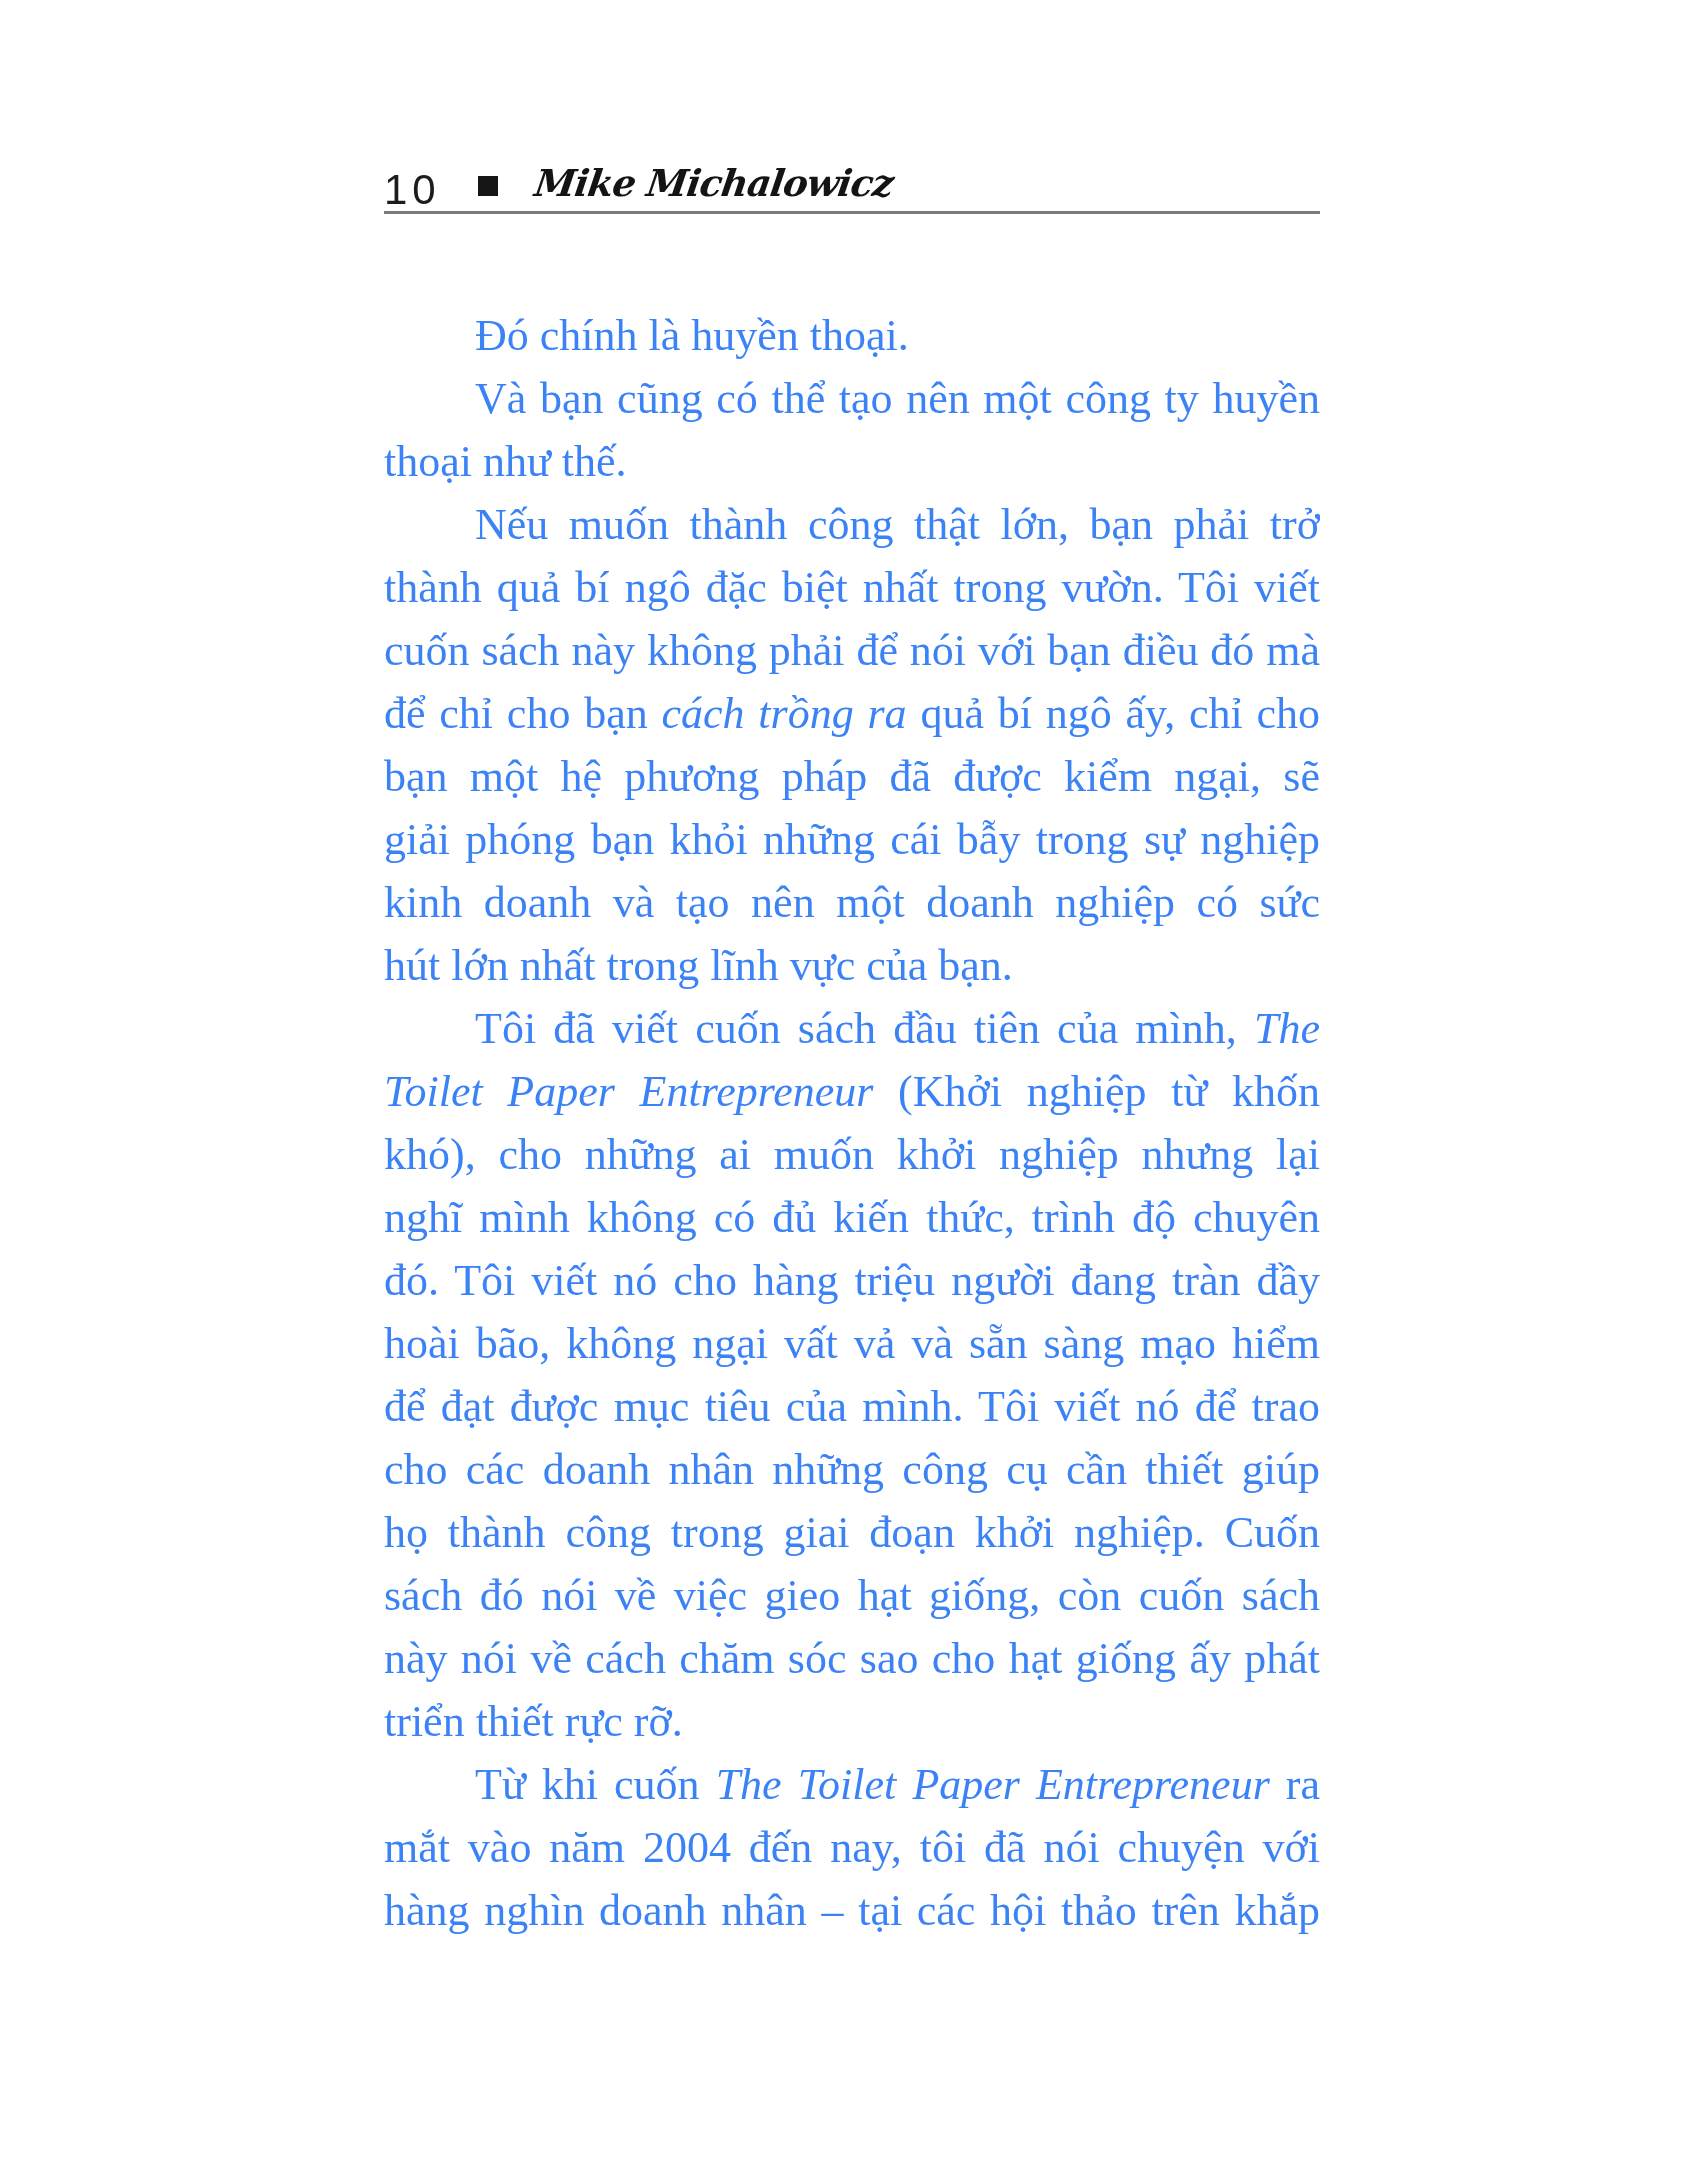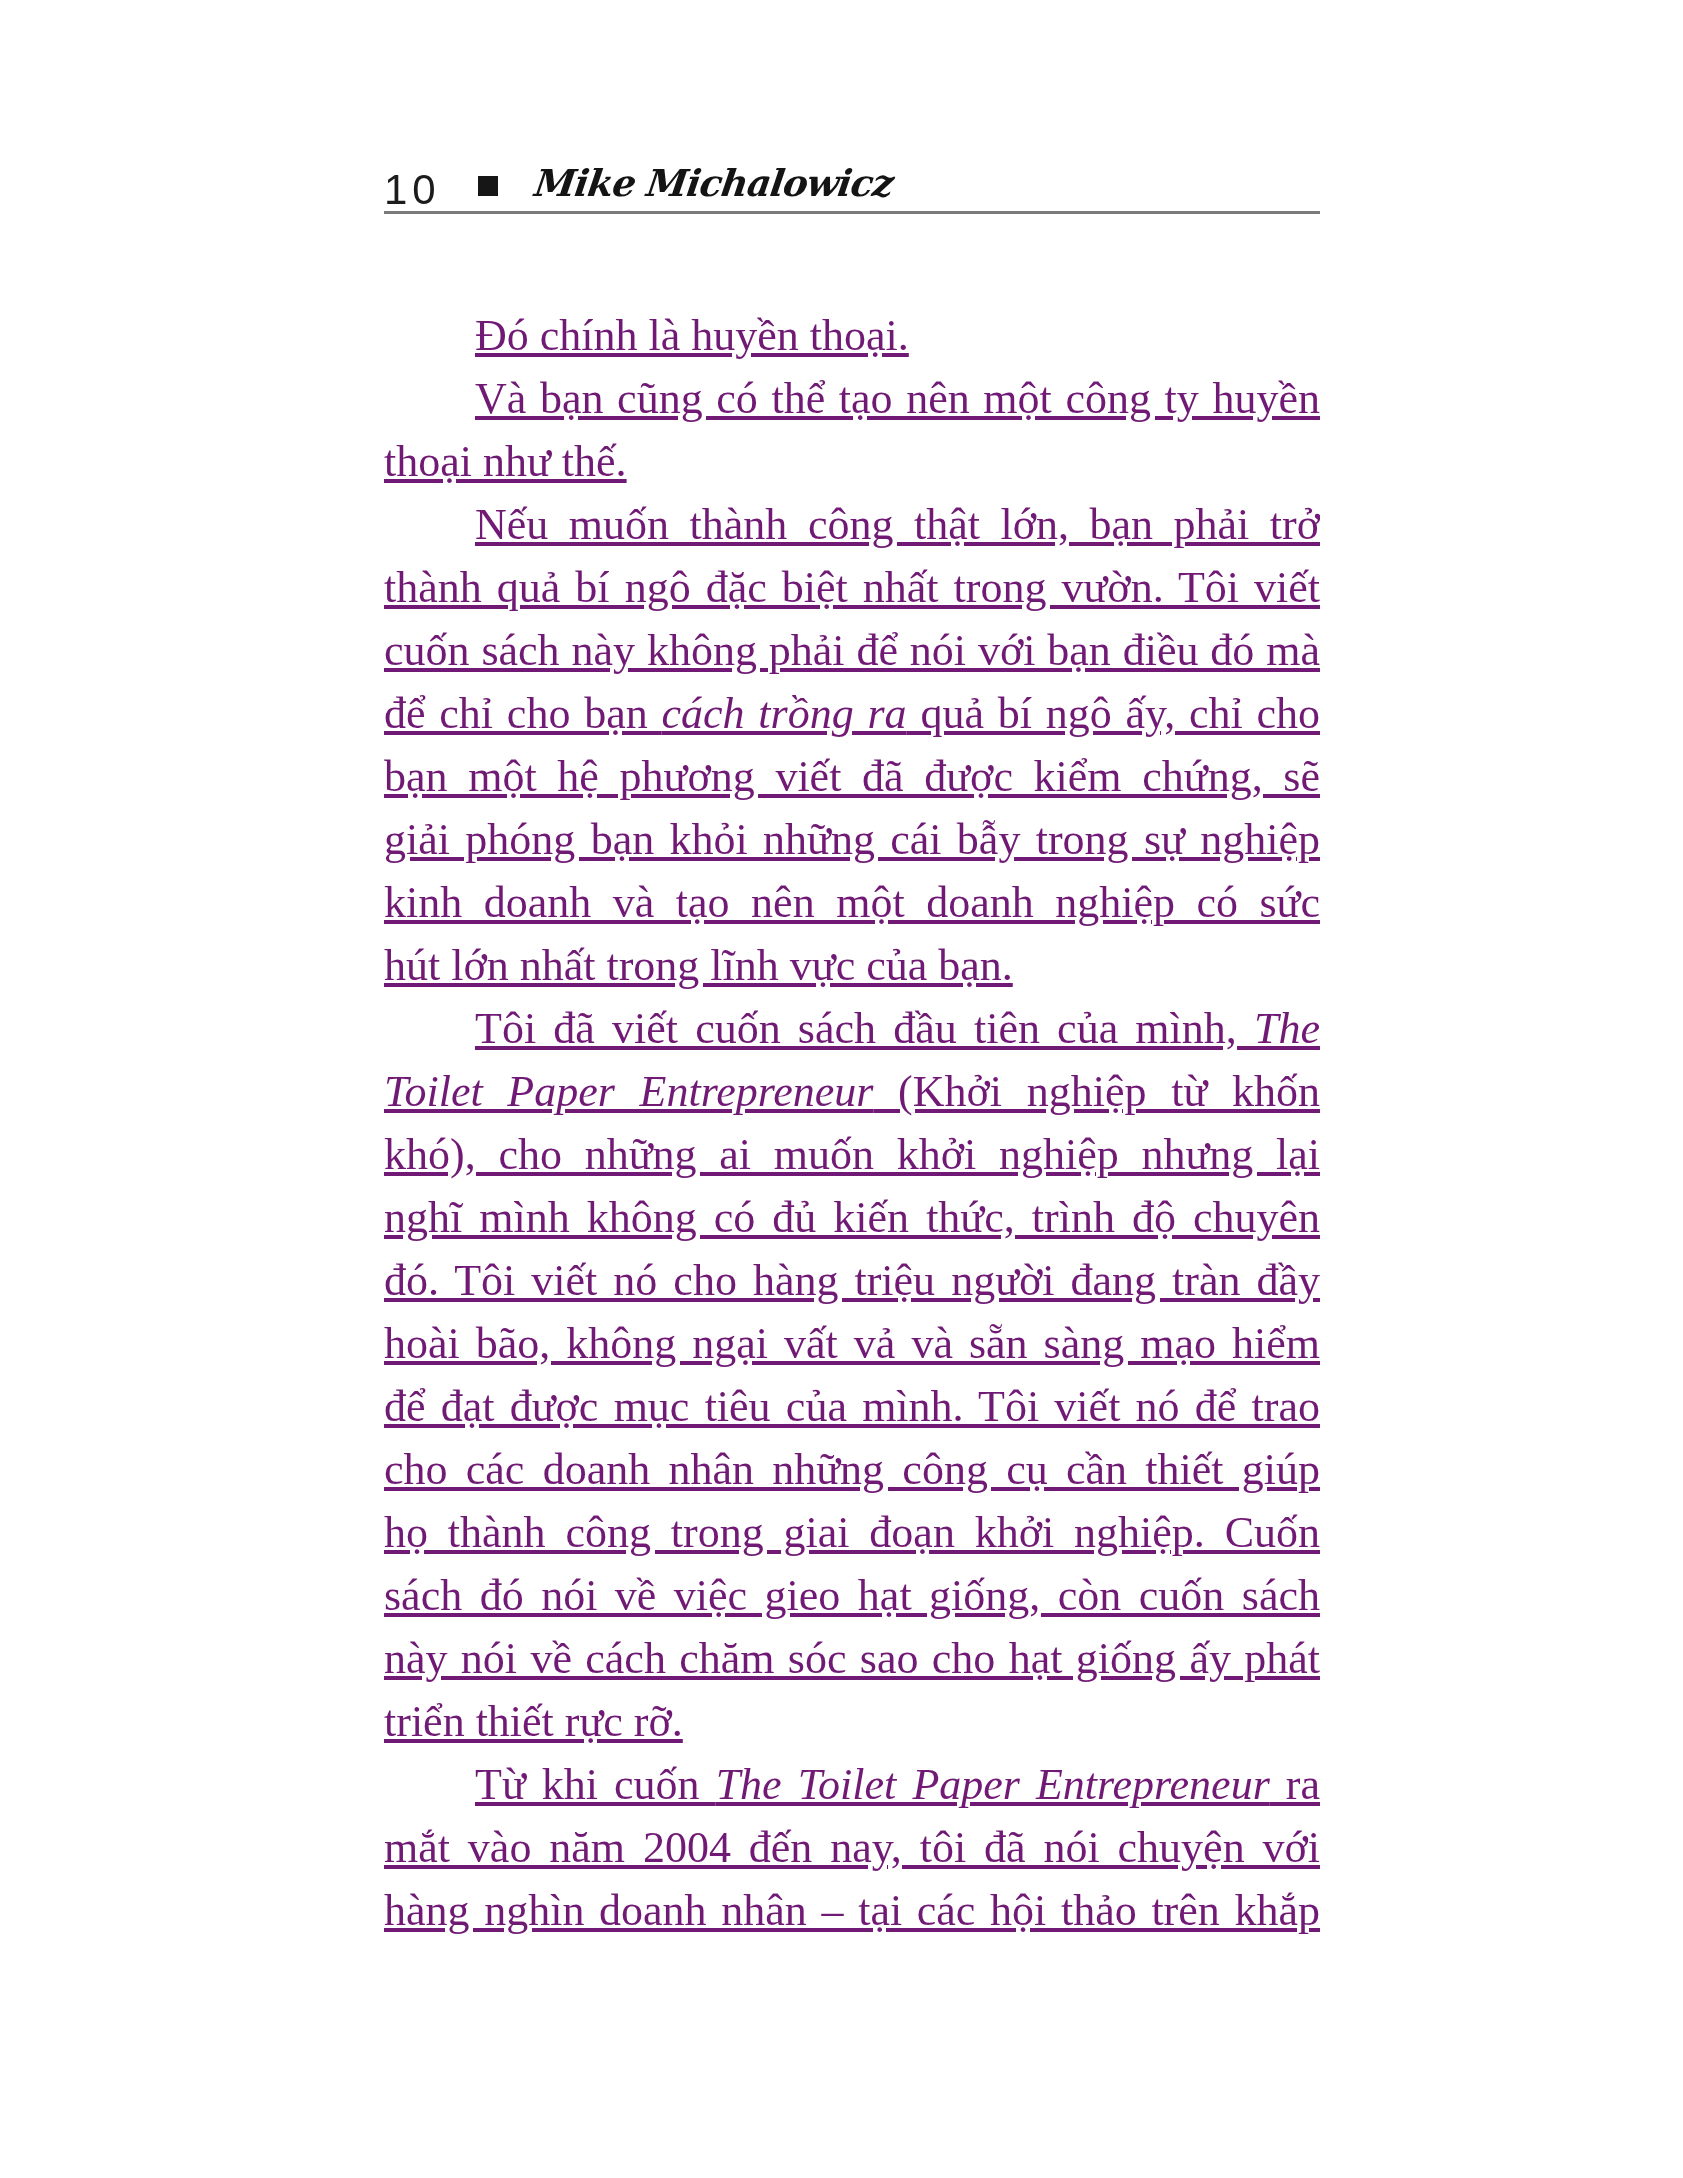--- a/index.html
+++ b/index.html
@@ -56,22 +56,21 @@
   }
 
   
   .page-body {
     position: absolute;
     left: 384px;
     top: 304px;
     width: 936px;
     font-size: 44px;
     line-height: 63px;
-    color: #701a75;
-    text-decoration: underline;
+    color: #3b82f6;
   }
   .line {
     height: 63px;
     overflow: hidden;
     text-align: justify;
     white-space: normal;
   }
   .line.ind { padding-left: 91px; }
   
   .line.just::after {
@@ -94,21 +93,21 @@
   </header>
 
   <main class="page-body">
       <div class="line ind"><span>Đó chính là huyền thoại.</span></div>
       <div class="line ind just"><span>Và bạn cũng có thể tạo nên một công ty huyền</span></div>
       <div class="line"><span>thoại như thế.</span></div>
       <div class="line ind just"><span>Nếu muốn thành công thật lớn, bạn phải trở</span></div>
       <div class="line just"><span>thành quả bí ngô đặc biệt nhất trong vườn. Tôi viết</span></div>
       <div class="line just"><span>cuốn sách này không phải để nói với bạn điều đó mà</span></div>
       <div class="line just"><span>để chỉ cho bạn </span><em>cách trồng ra</em><span> quả bí ngô ấy, chỉ cho</span></div>
-      <div class="line just"><span>bạn một hệ phương viết đã được kiểm chứng, sẽ</span></div>
+      <div class="line just"><span>bạn một hệ phương pháp đã được kiểm ngại, sẽ</span></div>
       <div class="line just"><span>giải phóng bạn khỏi những cái bẫy trong sự nghiệp</span></div>
       <div class="line just"><span>kinh doanh và tạo nên một doanh nghiệp có sức</span></div>
       <div class="line"><span>hút lớn nhất trong lĩnh vực của bạn.</span></div>
       <div class="line ind just"><span>Tôi đã viết cuốn sách đầu tiên của mình, </span><em>The</em></div>
       <div class="line just"><em>Toilet Paper Entrepreneur</em><span> (Khởi nghiệp từ khốn</span></div>
       <div class="line just"><span>khó), cho những ai muốn khởi nghiệp nhưng lại</span></div>
       <div class="line just"><span>nghĩ mình không có đủ kiến thức, trình độ chuyên</span></div>
       <div class="line just"><span>đó. Tôi viết nó cho hàng triệu người đang tràn đầy</span></div>
       <div class="line just"><span>hoài bão, không ngại vất vả và sẵn sàng mạo hiểm</span></div>
       <div class="line just"><span>để đạt được mục tiêu của mình. Tôi viết nó để trao</span></div>

